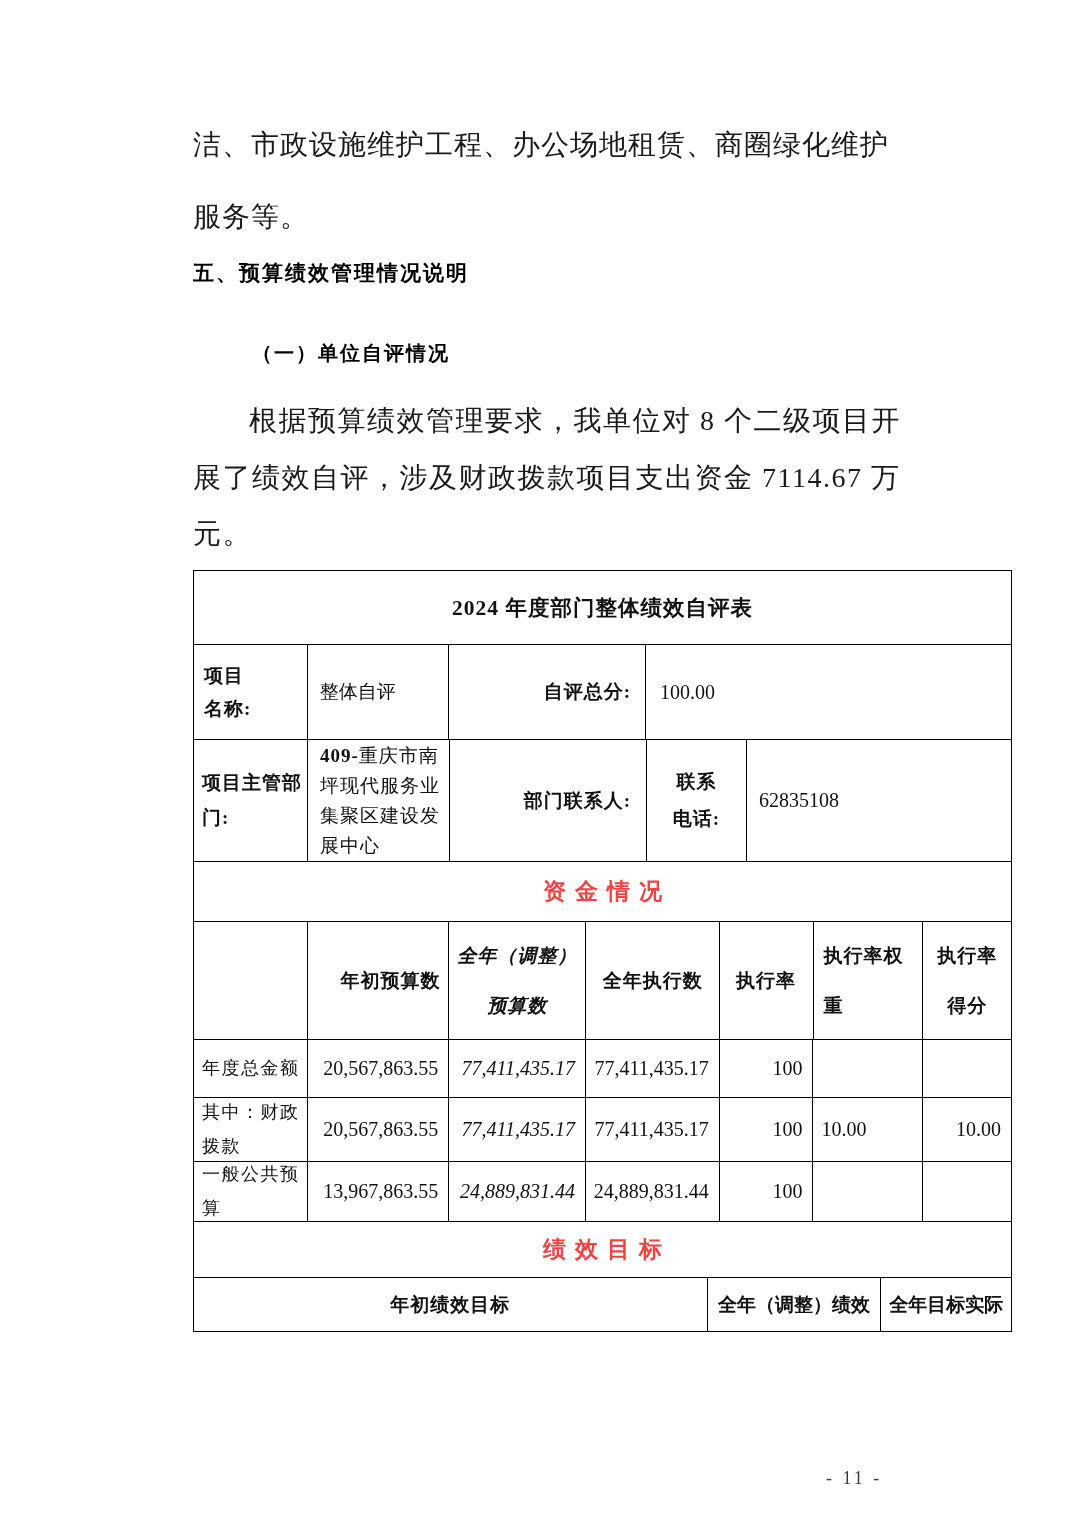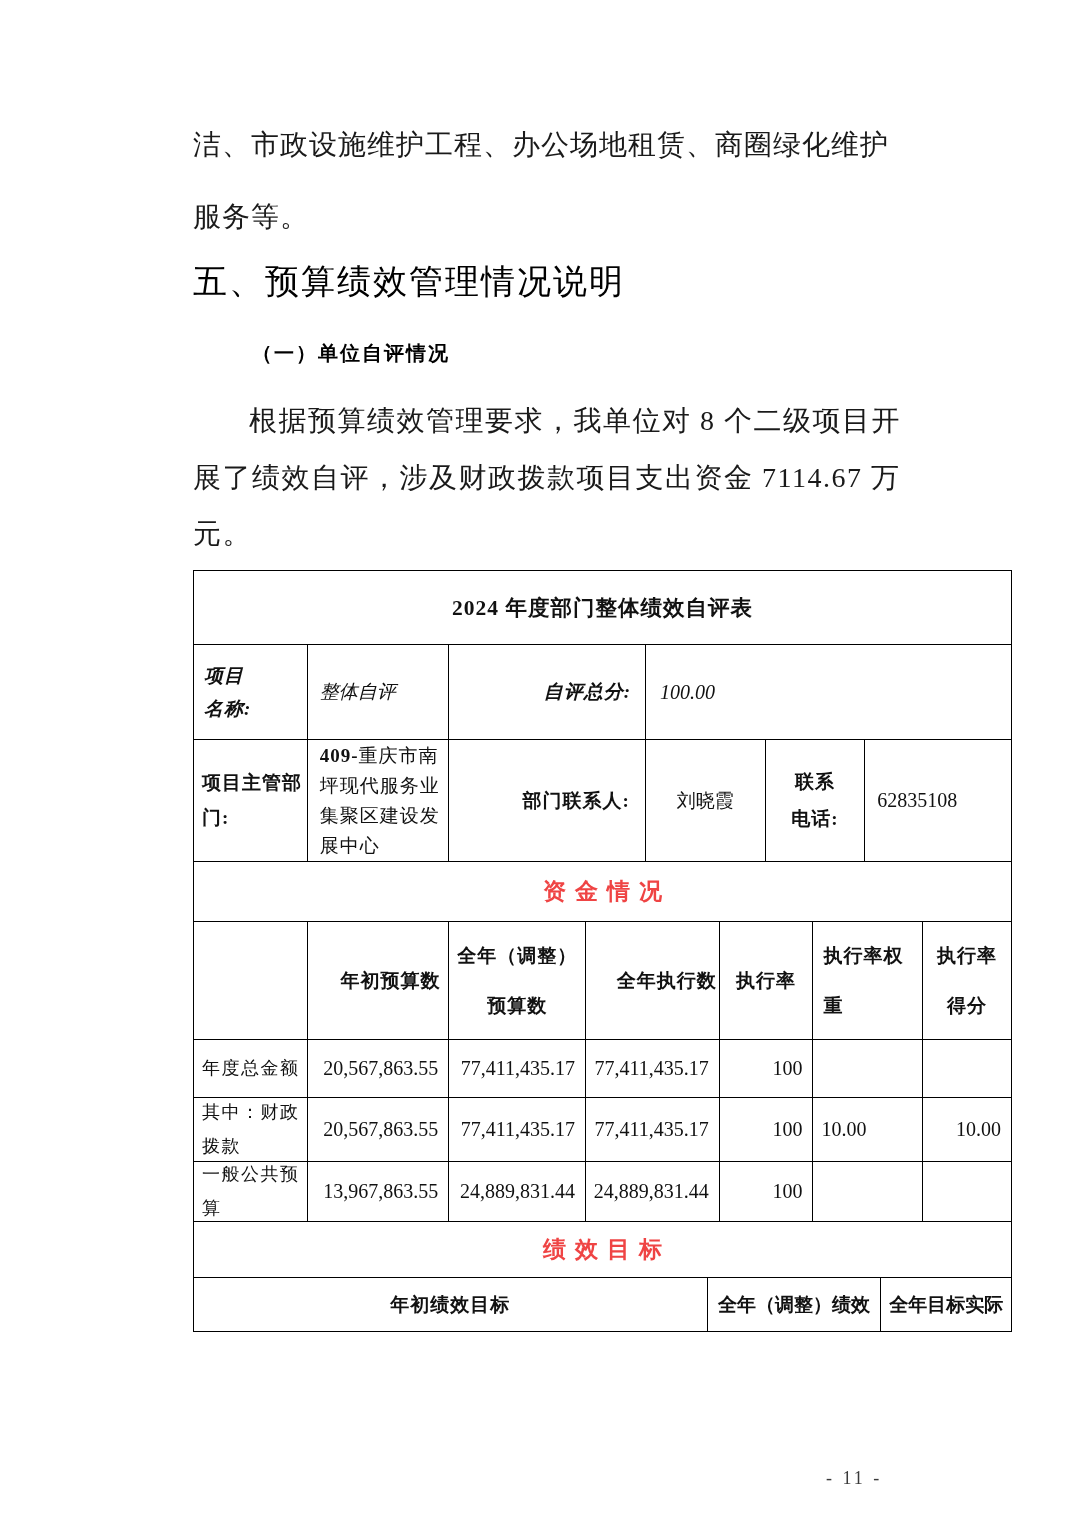--- a/index.html
+++ b/index.html
@@ -9,21 +9,21 @@
     height:1520px;
     background:#ffffff;
     font-family:"Liberation Serif","DejaVu Serif",serif;
     color:#1a1a1a;
     overflow:hidden;
   }
   .abs{position:absolute;white-space:nowrap;}
   .body-line{font-size:28px;letter-spacing:1px;}
   .heading{
     font-family:"DejaVu Sans","Liberation Sans",sans-serif;
-    font-weight:normal;font-size:34px;letter-spacing:2px;
+    font-weight:bold;font-size:21px;letter-spacing:2px;
     color:#000;
   }
   .subheading{font-weight:bold;font-size:20px;letter-spacing:2px;color:#000;}
   .para-line{font-size:28px;letter-spacing:1.5px;}
 
   
   #selfeval-table{
     position:absolute;left:193px;top:570px;width:819px;height:762px;
     border:1px solid #000;box-sizing:border-box;
     font-size:19px;color:#111;
@@ -36,21 +36,21 @@
   }
   .c:last-child{border-right:none;}
   .bold{font-weight:bold;}
   .right{justify-content:flex-end;text-align:right;}
   .center{justify-content:center;text-align:center;}
   .prel{white-space:pre-line;}
   .num{font-size:20px;font-family:"Liberation Serif","DejaVu Serif",serif;}
 
   .r-title{height:74px;}
   .r-title .c{justify-content:center;font-weight:bold;font-size:21.5px;letter-spacing:1px;}
-  .r-info1{height:95px;font-style:italic;}
+  .r-info1{height:95px;}
   .r-info2{height:122px;}
   .r-sec1{height:60px;}
   .r-hdr{height:118px;}
   .r-d1{height:58px;}
   .r-d2{height:64px;}
   .r-d3{height:60px;}
   .r-sec2{height:56px;}
   .r-goals{height:53px;}
 
   .sec-cell{
@@ -59,21 +59,21 @@
   }
   .lbl{line-height:1.75;letter-spacing:1px;}
   .wrap-lbl{font-size:18px;letter-spacing:1.5px;line-height:1.85;padding:0 4px 0 8px;}
   .hdr-cell{font-weight:bold;line-height:50px;letter-spacing:1px;}
   .flow{display:block;width:100%;line-height:30px;letter-spacing:1px;}
   .goal-cell{font-weight:bold;letter-spacing:0;padding:0 4px;}
 
   
   .w-a1{width:114px;} .w-a2{width:142px;} .w-a3{width:197px;} .w-a4{width:366px;}
   .w-b4{width:120px;} .w-b5{width:100px;} .w-b6{width:146px;}
-  .w-m1{width:114px;} .w-m2{width:142px;} .w-m3{width:137px;} .w-m4{width:134px;}
+  .w-m1{width:114px;} .w-m2{width:142px;} .w-m3{width:137px;font-style:italic;} .w-m4{width:134px;}
   .w-m5{width:94px;}  .w-m6{width:110px;} .w-m7{width:88px;}
   .w-g1{width:515px;} .w-g2{width:174px;} .w-g3{width:130px;}
 
   #page-number{
     position:absolute;left:826px;top:1468px;
     font-size:18px;letter-spacing:3px;color:#3a3a3a;
   }
 </style>
 </head>
 <body>
@@ -105,36 +105,35 @@
       <div class="c w-a4 num" style="padding-left:14px;">100.00</div>
     </div>
 
     <div class="trow r-info2">
       <div class="c w-a1 bold prel" style="line-height:1.8;letter-spacing:1px;padding:0 4px 0 8px;">项目主管部
 门:</div>
       <div class="c w-a2" style="padding:0 8px 0 12px;">
         <span class="flow"><b>409-</b><span>重庆市南坪现代服务业集聚区建设发展中心</span></span>
       </div>
       <div class="c w-a3 bold right" style="padding-right:15px;letter-spacing:1px;">部门联系人:</div>
-      <div class="c w-b4 center">刘晓霞</div>
       <div class="c w-b5 bold center prel" style="line-height:1.9;letter-spacing:1px;padding:0 4px;">联系
 电话:</div>
       <div class="c w-b6 num" style="padding-left:12px;">62835108</div>
     </div>
 
     <div class="trow r-sec1">
       <div class="c sec-cell" style="width:100%;">资金情况</div>
     </div>
 
     <div class="trow r-hdr">
       <div class="c w-m1"></div>
       <div class="c w-m2 hdr-cell right" style="padding-right:8px;">年初预算数</div>
       <div class="c w-m3 hdr-cell center prel" style="padding:0 4px;">全年（调整）
 预算数</div>
-      <div class="c w-m4 hdr-cell right" style="padding-right:2px;">全年执行数</div>
+      <div class="c w-m4 hdr-cell right" style="padding-right:16px;">全年执行数</div>
       <div class="c w-m5 hdr-cell center" style="padding:0 4px;">执行率</div>
       <div class="c w-m6 hdr-cell prel" style="padding-left:10px;">执行率权
 重</div>
       <div class="c w-m7 hdr-cell center prel" style="padding:0 4px;">执行率
 得分</div>
     </div>
 
     <div class="trow r-d1">
       <div class="c w-m1 wrap-lbl">年度总金额</div>
       <div class="c w-m2 num right">20,567,863.55</div>

